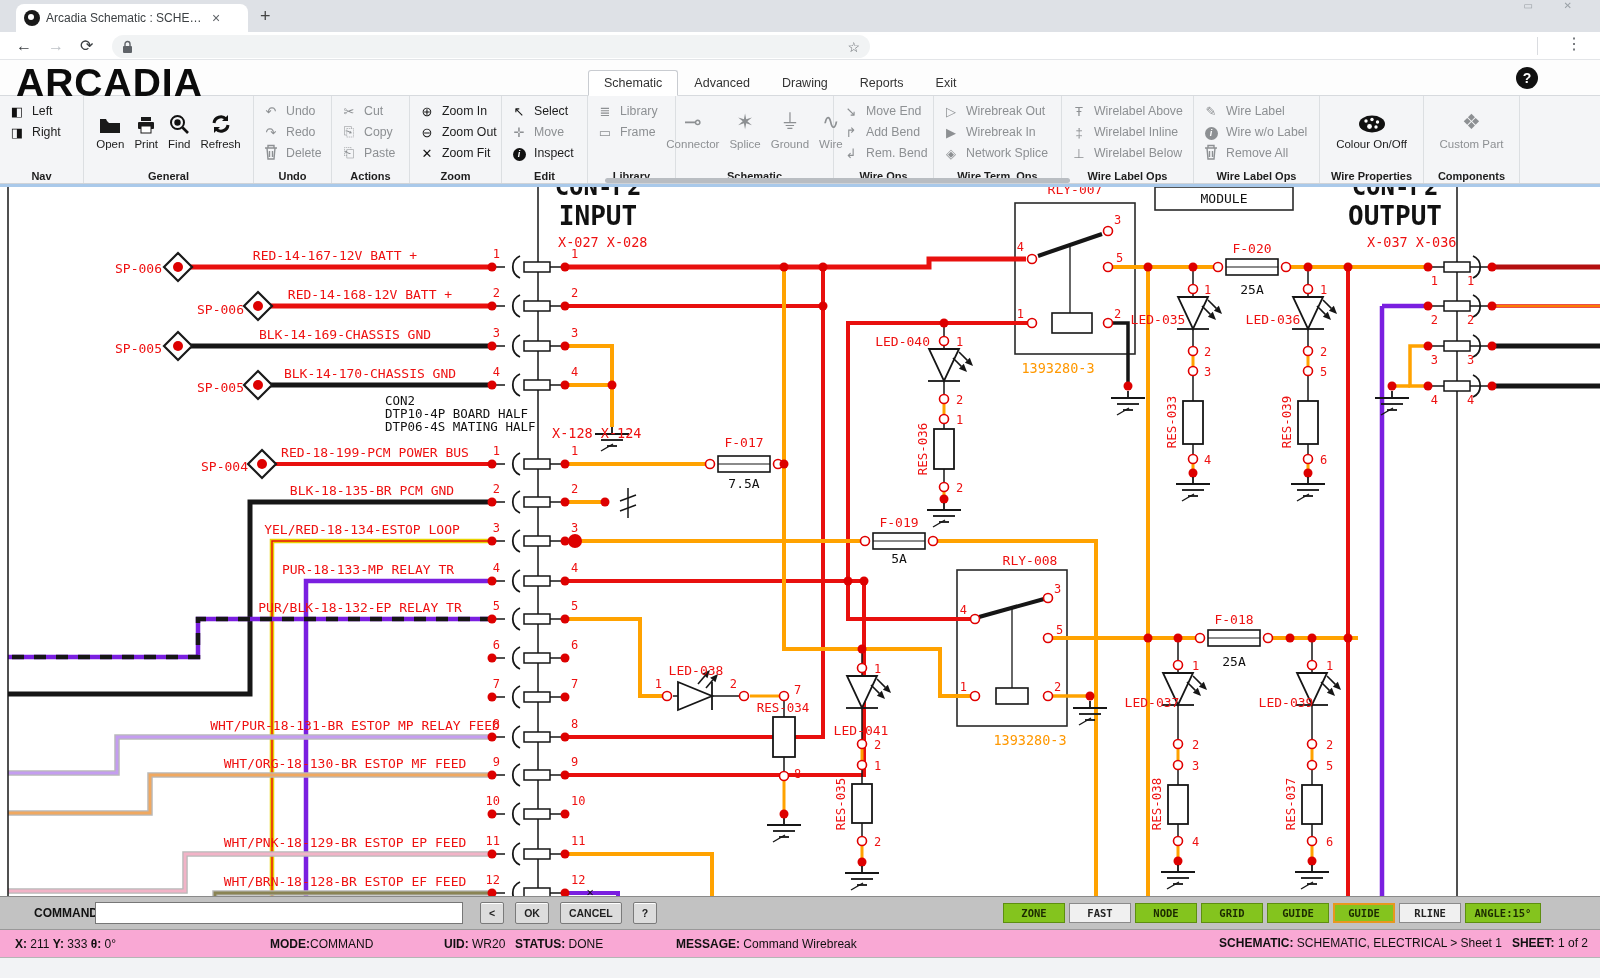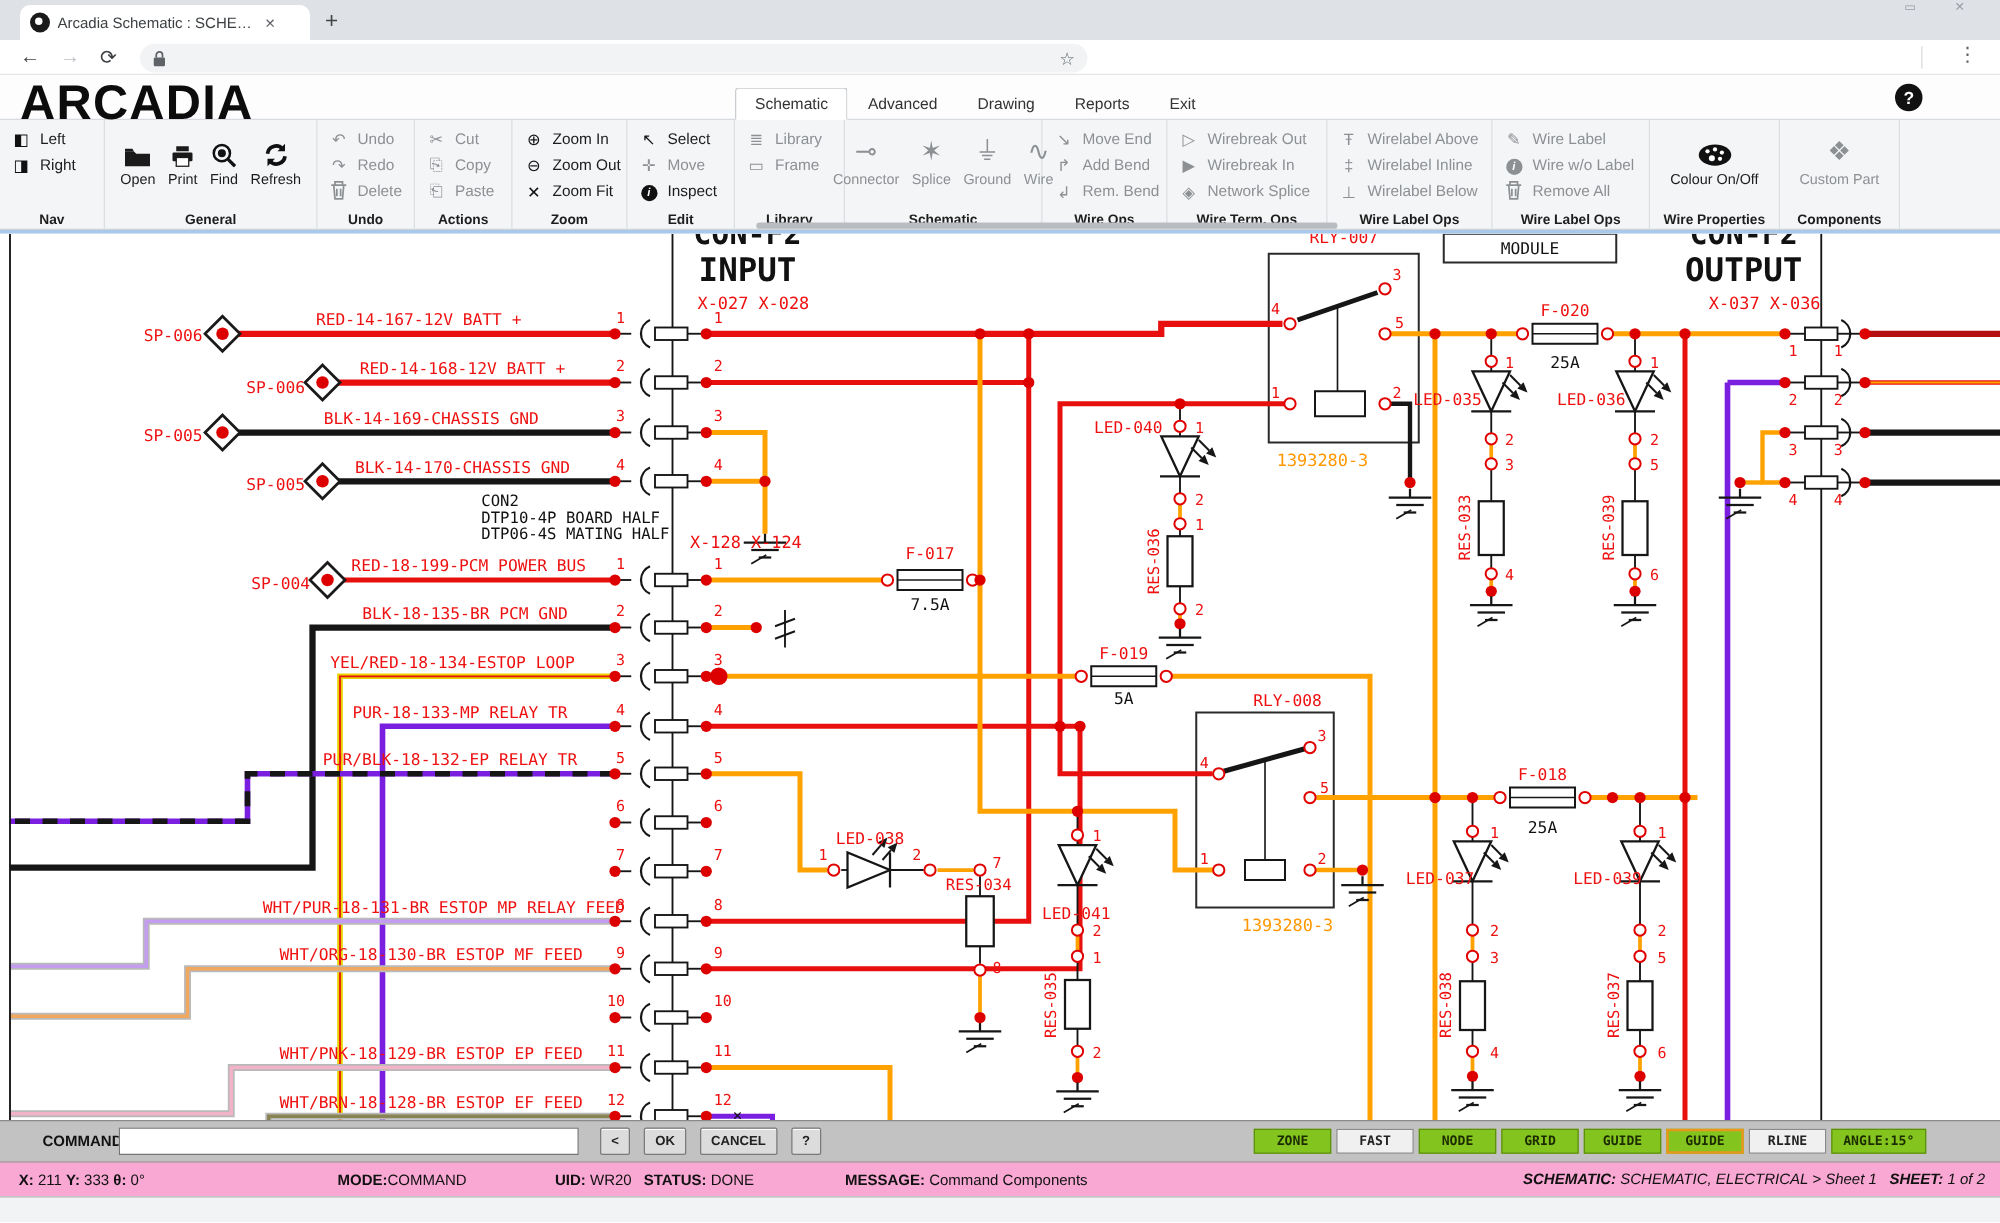--- a/index.html
+++ b/index.html
@@ -64,21 +64,21 @@
   #toggles { position:absolute; left:1003px; top:6px; display:flex; gap:4px; }
   .chip { height:20px; flex:none; width:62px; text-align:center; line-height:18px; font-size:10.5px; font-weight:bold; border:1px solid #8a8a8a; color:#222; background:#f0f0f0; font-family:"DejaVu Sans Mono", monospace; }
   .chip.on { background:#84c41e; border-color:#5d8f10; color:#1c2b00; }
   .chip.hl { border:2px solid #e8971e; line-height:16px; }
   .chip.wide { width:76px; }
 
   
   #statusbar { position:absolute; left:0; top:929px; width:1600px; height:28px; background:#f9a8d4; border-top:1px solid #999; font-size:12px; color:#111; }
   .st { position:absolute; top:7px; white-space:nowrap; }
   .st b { font-weight:bold; }
-  #st-right { position:absolute; right:12px; top:6px; white-space:nowrap;font-style:italic; }
+  #st-right { position:absolute; right:12px; top:6px; white-space:nowrap; }
   #bottomstrip { position:absolute; left:0; top:957px; width:1600px; height:21px; background:#f2f3f5; border-top:1px solid #b5b5b5; }
 </style>
 </head>
 <body>
 
 <div id="page">
 
   <div id="tabbar">
     <div id="tab">
       <span class="favicon"></span>
@@ -948,20 +948,20 @@
 
   <div id="statusbar">
     <span class="st" style="left:15px">
       <b>X:</b> <span>211</span>
       <b>Y:</b> <span>333</span>
       <b>θ:</b> <span>0°</span>
     </span>
     <span class="st" style="left:270px"><b>MODE:</b><span>COMMAND</span></span>
     <span class="st" style="left:444px"><b>UID:</b> <span>WR20</span></span>
     <span class="st" style="left:515px"><b>STATUS:</b> <span>DONE</span></span>
-    <span class="st" style="left:676px"><b>MESSAGE:</b> <span>Command Components</span></span>
+    <span class="st" style="left:676px"><b>MESSAGE:</b> <span>Command Wirebreak</span></span>
     <span id="st-right">
       <b>SCHEMATIC:</b> <span>SCHEMATIC, ELECTRICAL &gt; Sheet 1</span>&nbsp;&nbsp;
       <b>SHEET:</b> <span>1 of 2</span>
     </span>
   </div>
   <div id="bottomstrip"></div>
 </div>
 
 </body></html>

